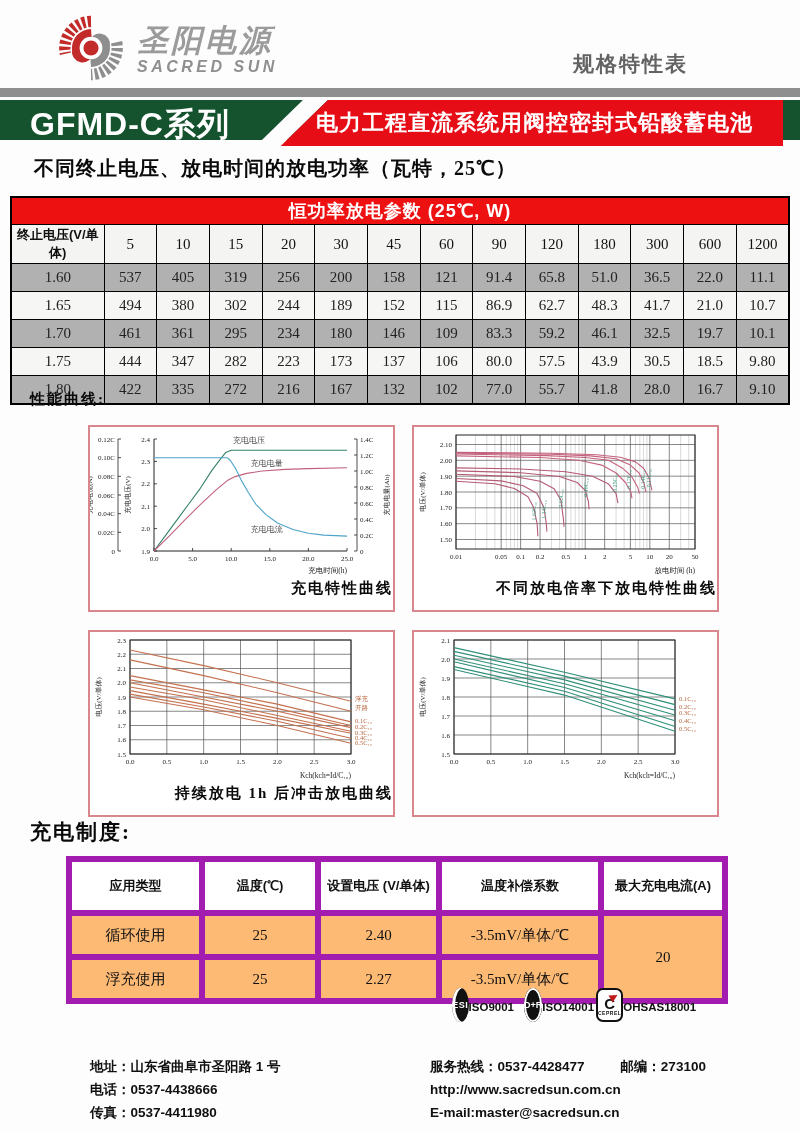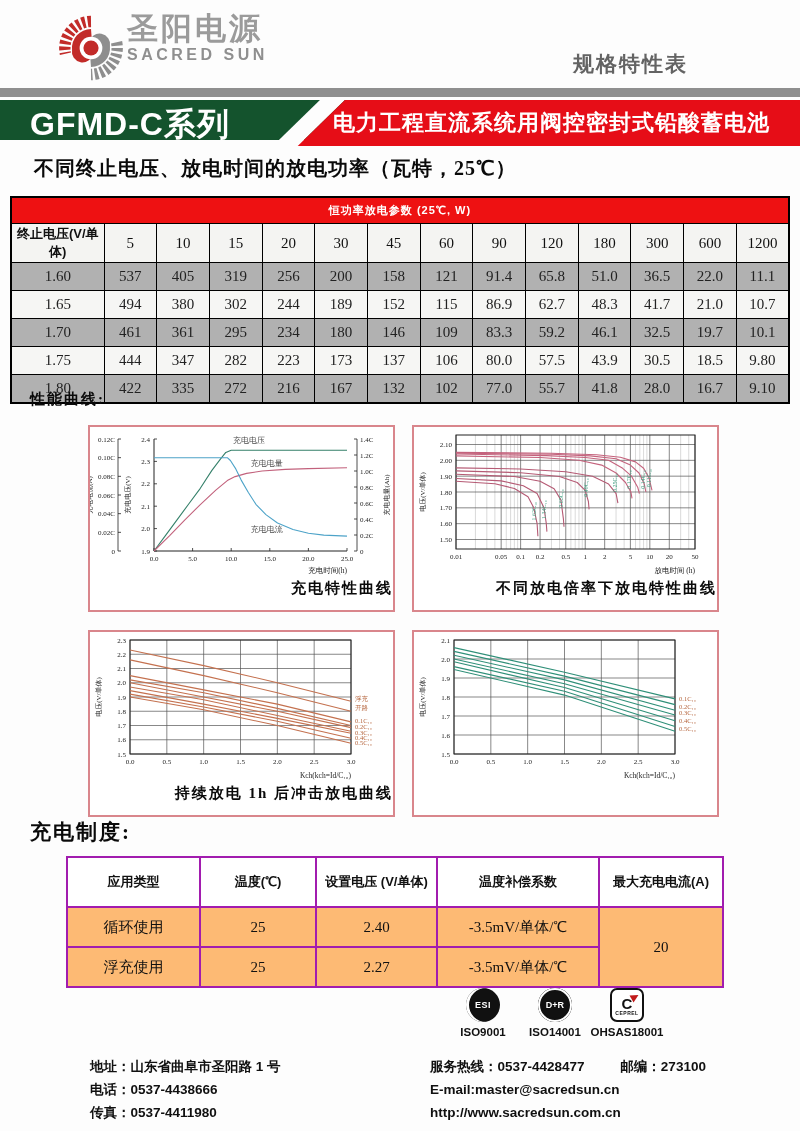--- a/index.html
+++ b/index.html
@@ -1,66 +1,66 @@
 <!DOCTYPE html>
 <html><head>
 <meta charset="utf-8">
 <style>
   html,body{margin:0;padding:0;background:#e9e9e9;}
   .page{position:relative;width:800px;height:1131px;margin:0 auto;background:#fdfdfd;
         font-family:"Liberation Sans",sans-serif;overflow:hidden;}
 
   
-  .logo{position:absolute;left:55px;top:12px;display:flex;align-items:flex-start;}
+  .logo{position:absolute;left:55px;top:12px;display:flex;align-items:center;gap:10px;font-style:italic;}
   .logo-text .cn{font-size:31px;font-weight:bold;color:#9b9b9b;letter-spacing:3px;line-height:1.1;}
   .logo-text .en{font-size:16px;font-weight:bold;color:#8f8f8f;letter-spacing:3.5px;}
   .doc-type{position:absolute;right:112px;top:50px;font-size:21px;font-weight:bold;color:#636363;letter-spacing:2px;margin-left:14px;}
   .gray-strip{position:absolute;left:0;top:88px;width:800px;height:9px;background:#8f8f8f;}
 
   
   .series-banner{position:absolute;left:0;top:100px;width:800px;height:40px;background:#14532d;}
   .series-name{position:absolute;left:30px;top:3px;font-size:32px;font-weight:bold;color:#fff;letter-spacing:1px;}
-  .ribbon-wrap{position:absolute;left:245px;top:0;width:555px;height:46px;}
+  .ribbon-wrap{position:absolute;left:228px;top:0;width:555px;height:46px;}
   .ribbon-gap{position:absolute;inset:0;background:#fdfdfd;clip-path:polygon(13.5% 0,18% 0,9.5% 100%,5% 100%);}
   .red-ribbon{position:absolute;inset:0;background:#e60d17;clip-path:polygon(18% 0,100% 0,100% 100%,9.5% 100%);
               display:flex;align-items:center;justify-content:center;padding-left:58px;box-sizing:border-box;}
   .red-ribbon span{font-size:22px;font-weight:bold;color:#fff;letter-spacing:1px;}
 
   
   .sec-head{position:absolute;font-family:"Liberation Serif",serif;font-weight:bold;color:#0a0a0a;}
   .sec1{left:34px;top:155px;font-size:20px;letter-spacing:1px;}
   .sec2{left:30px;top:390px;font-size:15px;letter-spacing:2px;text-align:center;}
   .sec3{left:30px;top:818px;font-size:21px;letter-spacing:2px;}
 
   
   table{border-collapse:collapse;}
   .power{position:absolute;left:10px;top:196px;width:780px;table-layout:fixed;border:2px solid #000;}
   .power th,.power td{border:1px solid #000;text-align:center;vertical-align:middle;}
-  .power .cap th{background:#ee1112;color:#fff;font-size:11px;font-weight:bold;height:23px;letter-spacing:1px;}
+  .power .cap th{background:#ee1112;color:#fff;font-size:18px;font-weight:bold;height:23px;letter-spacing:1px;}
   .power .cols th{background:#f4f4f2;height:36px;font-size:15px;font-family:"Liberation Serif",serif;font-weight:normal;color:#111;}
   .power .cols th:first-child{font-family:"Liberation Sans",sans-serif;font-size:13px;font-weight:bold;}
   .power td{height:25px;font-size:15px;font-family:"Liberation Serif",serif;color:#222;background:#f6f6f4;}
   .power tr.g td{background:#b1b1b1;}
 
   
   .charts{position:absolute;left:88px;top:425px;display:grid;grid-template-columns:307px 307px;column-gap:17px;row-gap:18px;}
   .chart-box{width:307px;height:187px;border:2px solid #d9868c;background:#fff;box-sizing:border-box;}
   .chart-box svg{display:block;}
   .chart-caption{height:29px;padding-top:2px;text-align:right;font-family:"Liberation Serif",serif;
                  font-weight:bold;font-size:15px;letter-spacing:2px;color:#0a0a0a;}
 
   
   .charge{position:absolute;left:66px;top:856px;width:656px;table-layout:fixed;border:2px solid #000;}
-  .charge th,.charge td{border:2px solid #a21caf;text-align:center;vertical-align:middle;color:#111;}
+  .charge th,.charge td{border:6px solid #a21caf;text-align:center;vertical-align:middle;color:#111;}
   .charge th{height:46px;font-size:13px;font-weight:bold;background:#fff;}
   .charge td{height:36px;font-size:15px;font-family:"Liberation Serif",serif;background:#fdba74;}
 
   
   .certs{position:absolute;left:452px;top:988px;display:flex;gap:10px;}
-  .badge{display:flex;flex-direction:column;align-items:center;width:62px;}
+  .badge{display:flex;flex-direction:row;align-items:center;width:62px;}
   .badge-icon{width:34px;height:34px;display:flex;flex-direction:column;align-items:center;justify-content:center;
               font-weight:800;box-sizing:border-box;}
   .icon-cesi{border-radius:50%;background:#111;color:#fff;font-size:9px;letter-spacing:0.5px;
              box-shadow:inset 3px 0 0 0 #fff;}
   .icon-dhr{border-radius:50%;background:#111;color:#fff;font-size:9px;box-shadow:inset 0 0 0 2px #fff, inset 0 0 0 4px #111;}
   .icon-ceprel{border-radius:7px;background:#fff;border:2px solid #111;color:#111;font-size:15px;position:relative;}
   .icon-ceprel .sub{font-size:5px;letter-spacing:0.5px;font-weight:bold;margin-top:-2px;}
   .icon-ceprel .arrow{position:absolute;top:3px;right:3px;width:0;height:0;border-top:4px solid transparent;
                       border-bottom:4px solid transparent;border-left:8px solid #c11a1a;transform:rotate(-30deg);}
   .badge-label{margin-top:4px;font-size:11.5px;font-weight:bold;color:#111;white-space:nowrap;}
@@ -544,18 +544,18 @@
     <div class="f-left">
       <div class="f-row">地址：山东省曲阜市圣阳路 1 号</div>
       <div class="f-row">电话：0537-4438666</div>
       <div class="f-row">传真：0537-4411980</div>
     </div>
     <div class="f-right">
       <div class="f-row">
         <span>服务热线：0537-4428477</span>
         <span class="zip">邮编：273100</span>
       </div>
+      <div class="f-row">http://www.sacredsun.com.cn</div>
       <div class="f-row">E-mail:master@sacredsun.cn</div>
-      <div class="f-row">http://www.sacredsun.com.cn</div>
     </div>
   </div>
 
 </div>
 
 </body></html>

